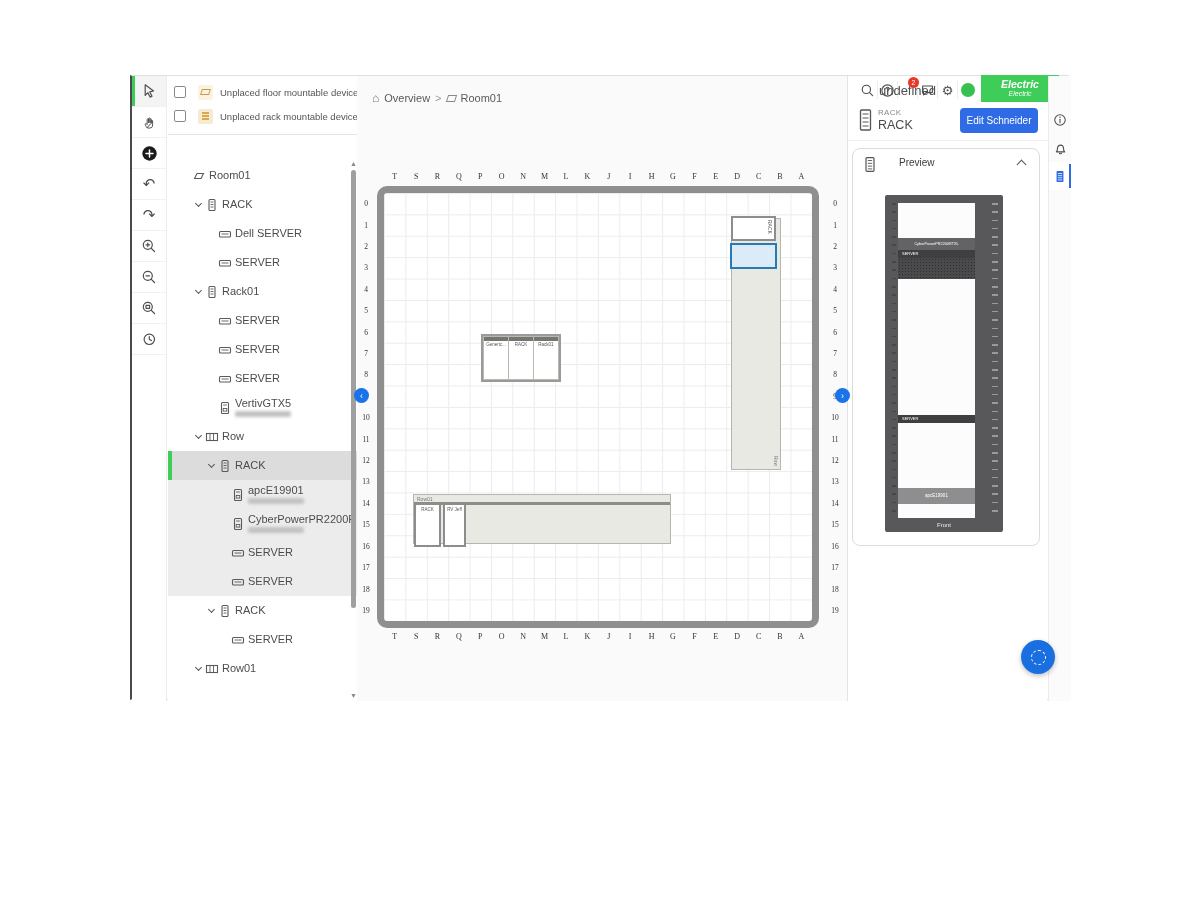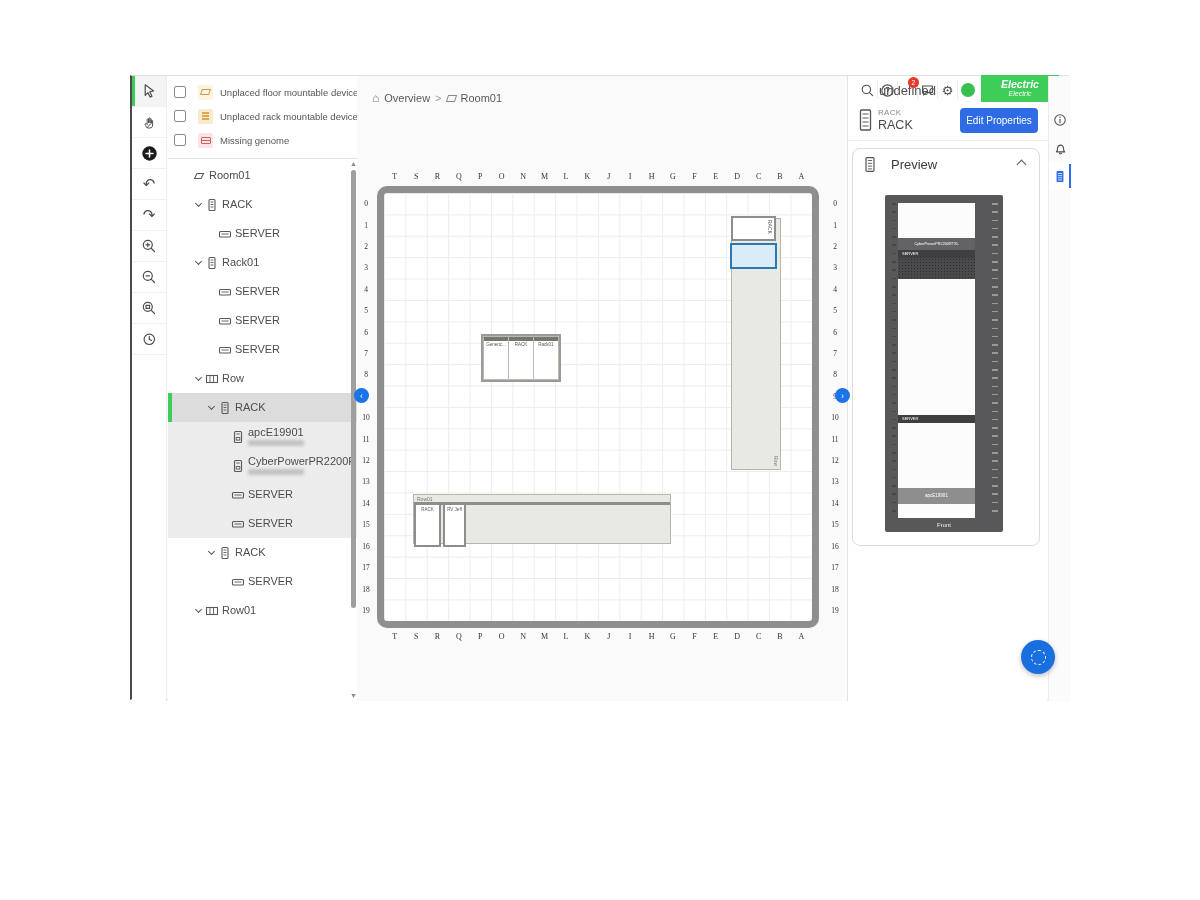--- a/index.html
+++ b/index.html
@@ -101,21 +101,21 @@
   .logo .l2 { font-size:7px; font-style:italic; }
 
   .props { position:absolute; left:0; top:27px; width:200px; height:38px; border-bottom:1px solid #efefef; }
   .props .picon { position:absolute; left:10px; top:6px; }
   .ptype { position:absolute; left:30px; top:5px; font-size:8px; color:#8a8a8a; letter-spacing:.3px; }
   .pname { position:absolute; left:30px; top:15px; font-size:12.5px; color:#4a4a4a; }
   .editbtn { position:absolute; right:10px; top:5px; width:78px; height:25px; background:#2e6be5; border:none; border-radius:4px;
              color:#fff; font-size:10px; cursor:pointer; font-family:inherit; }
 
   .pcard { position:absolute; left:4px; top:72px; width:188px; height:398px; border:1px solid #dcdcdc; border-radius:8px; background:#fff; }
-  .pchead { position:absolute; left:12px; top:8px; display:flex; align-items:flex-end; gap:16px; font-size:13px; color:#3c3c3c; }
+  .pchead { position:absolute; left:12px; top:8px; display:flex; align-items:flex-start; gap:24px; font-size:10px; color:#3c3c3c; }
   .pcollapse { position:absolute; right:14px; top:12px; width:7px; height:7px; border-left:1.5px solid #555; border-top:1.5px solid #555;
                transform:rotate(45deg); cursor:pointer; }
 
   .rackimg { position:absolute; left:32px; top:46px; width:118px; height:337px; background:#58585a; border-radius:2px; }
   .rint { position:absolute; left:13px; top:8px; width:77px; height:315px; background:#fcfcfc; }
   .rrail { position:absolute; right:5px; top:8px; width:6px; height:315px;
            background:repeating-linear-gradient(to bottom,#9a9a9c 0 1.5px,transparent 1.5px 8.3px); }
   .rlrail { position:absolute; left:7px; top:8px; width:4px; height:315px;
             background:repeating-linear-gradient(to bottom,#47474a 0 1.5px,transparent 1.5px 8.3px); }
   .dev { position:absolute; left:0; width:77px; color:#fff; overflow:hidden; white-space:nowrap; }
@@ -222,27 +222,20 @@
             </span>
             <span class="llabel">Unplaced floor mountable devices</span>
           </div>
           <div class="lrow">
             <span class="cbx"></span>
             <span class="lico rack-device">
               <span class="g-rack"></span>
             </span>
             <span class="llabel">Unplaced rack mountable devices</span>
           </div>
-          <div class="lrow">
-            <span class="cbx"></span>
-            <span class="lico missing-genome">
-              <span class="g-gen"></span>
-            </span>
-            <span class="llabel">Missing genome</span>
-          </div>
         </div>
       <div class="tree">
           <div class="trow" style="padding-left: 11px;">
             <span class="chev"></span>
             <span class="ticon">
               <svg width="14" height="14" viewBox="0 0 14 14">
                 <path d="M2.5 9.5 L5 4.5 L11.5 4.5 L9 9.5 Z" fill="none" stroke="#5a5a5a" stroke-width="1.1"></path>
               </svg>
             </span>
             <span class="tcol">
@@ -265,20 +258,32 @@
           </div>
           <div class="trow" style="padding-left: 37px;">
             <span class="chev"></span>
             <span class="ticon">
               <svg width="14" height="14" viewBox="0 0 14 14">
                 <rect x="1.5" y="4.5" width="11" height="5.5" rx="1" fill="none" stroke="#5a5a5a" stroke-width="1.1"></rect>
                 <path d="M3.5 7 H10.5" stroke="#5a5a5a" stroke-width="0.9"></path>
               </svg>
             </span>
             <span class="tcol">
+              <span class="tlabel">Dell SERVER</span>
+            </span>
+          </div>
+          <div class="trow" style="padding-left: 37px;">
+            <span class="chev"></span>
+            <span class="ticon">
+              <svg width="14" height="14" viewBox="0 0 14 14">
+                <rect x="1.5" y="4.5" width="11" height="5.5" rx="1" fill="none" stroke="#5a5a5a" stroke-width="1.1"></rect>
+                <path d="M3.5 7 H10.5" stroke="#5a5a5a" stroke-width="0.9"></path>
+              </svg>
+            </span>
+            <span class="tcol">
               <span class="tlabel">SERVER</span>
             </span>
           </div>
           <div class="trow" style="padding-left: 24px;">
             <span class="chev">
               <i></i>
             </span>
             <span class="ticon">
               <svg width="14" height="14" viewBox="0 0 14 14">
                 <rect x="4" y="1.5" width="6" height="11" rx="1" fill="none" stroke="#5a5a5a" stroke-width="1.1"></rect>
@@ -316,20 +321,34 @@
           <div class="trow" style="padding-left: 37px;">
             <span class="chev"></span>
             <span class="ticon">
               <svg width="14" height="14" viewBox="0 0 14 14">
                 <rect x="1.5" y="4.5" width="11" height="5.5" rx="1" fill="none" stroke="#5a5a5a" stroke-width="1.1"></rect>
                 <path d="M3.5 7 H10.5" stroke="#5a5a5a" stroke-width="0.9"></path>
               </svg>
             </span>
             <span class="tcol">
               <span class="tlabel">SERVER</span>
+            </span>
+          </div>
+          <div class="trow" style="padding-left: 37px;">
+            <span class="chev"></span>
+            <span class="ticon">
+              <svg width="14" height="14" viewBox="0 0 14 14">
+                <rect x="3.5" y="1.5" width="7" height="11" rx="1" fill="none" stroke="#5a5a5a" stroke-width="1.1"></rect>
+                <path d="M5.2 4 H8.8" stroke="#5a5a5a" stroke-width="0.9"></path>
+                <rect x="5.2" y="7.5" width="3.6" height="2.6" fill="none" stroke="#5a5a5a" stroke-width="0.9"></rect>
+              </svg>
+            </span>
+            <span class="tcol">
+              <span class="tlabel">VertivGTX5</span>
+              <span class="redacted"></span>
             </span>
           </div>
           <div class="trow" style="padding-left: 24px;">
             <span class="chev">
               <i></i>
             </span>
             <span class="ticon">
               <svg width="14" height="14" viewBox="0 0 14 14">
                 <rect x="1.5" y="3.5" width="11" height="7" fill="none" stroke="#5a5a5a" stroke-width="1.1"></rect>
                 <path d="M5 3.5 V10.5 M8.5 3.5 V10.5" stroke="#5a5a5a" stroke-width="0.9"></path>
@@ -636,21 +655,21 @@
 
       <div class="props">
         <span class="picon">
           <svg width="15" height="22" viewBox="0 0 15 22">
               <rect x="2.5" y="1" width="10" height="20" rx="1" fill="none" stroke="#555" stroke-width="1.3"></rect>
               <path d="M4.5 5 H10.5 M4.5 9 H10.5 M4.5 13 H10.5 M4.5 17 H10.5" stroke="#555" stroke-width="1"></path>
             </svg>
         </span>
         <span class="ptype">RACK</span>
         <span class="pname">RACK</span>
-        <button class="editbtn">Edit Properties</button>
+        <button class="editbtn">Edit Schneider</button>
       </div>
 
       <div class="pcard">
         <div class="pchead">
           <svg width="10" height="15" viewBox="0 0 10 15">
               <rect x="1" y="0.7" width="8" height="13.6" rx="1" fill="none" stroke="#555" stroke-width="1.2"></rect>
               <path d="M2.8 3.5 H7.2 M2.8 6.3 H7.2 M2.8 9.1 H7.2 M2.8 11.9 H7.2" stroke="#555" stroke-width="0.9"></path>
             </svg>
           <span>Preview</span>
         </div>

